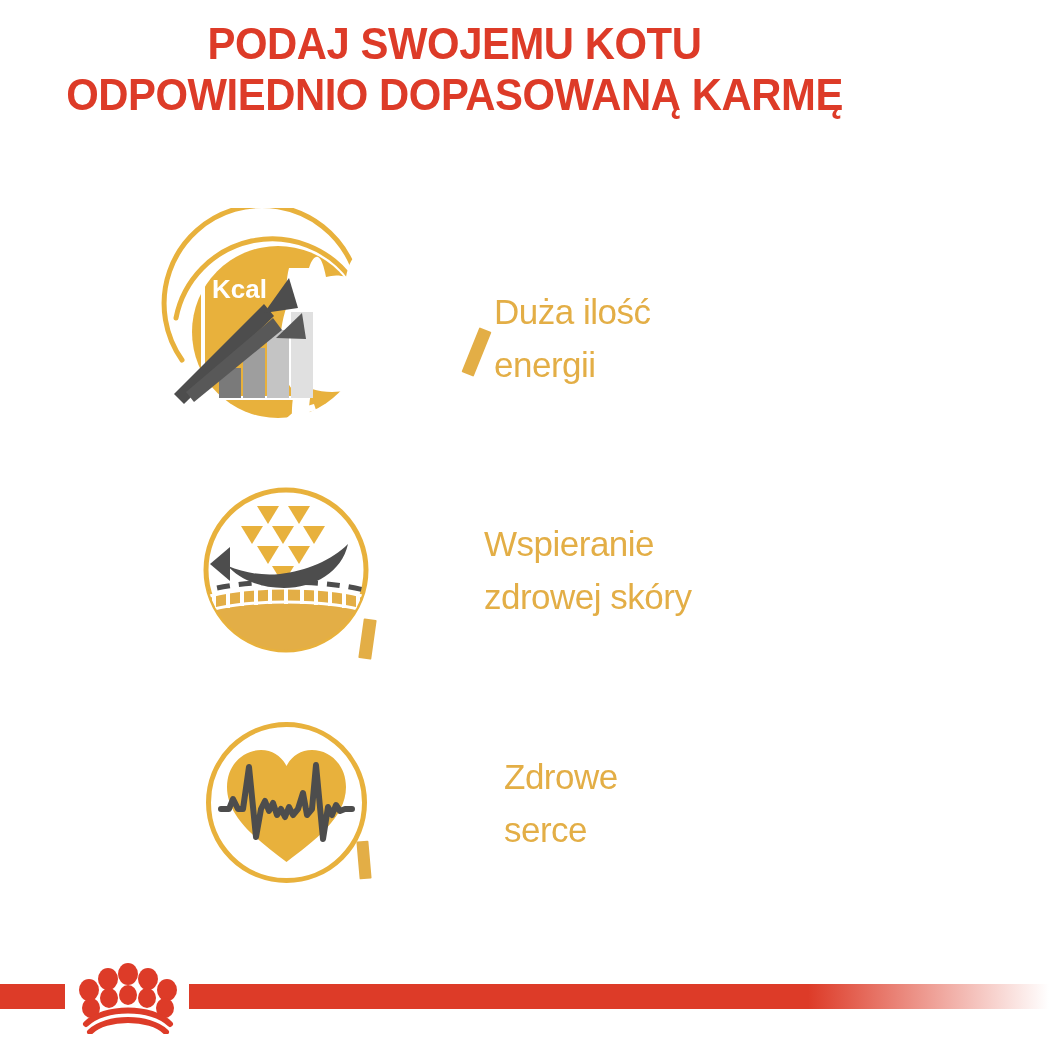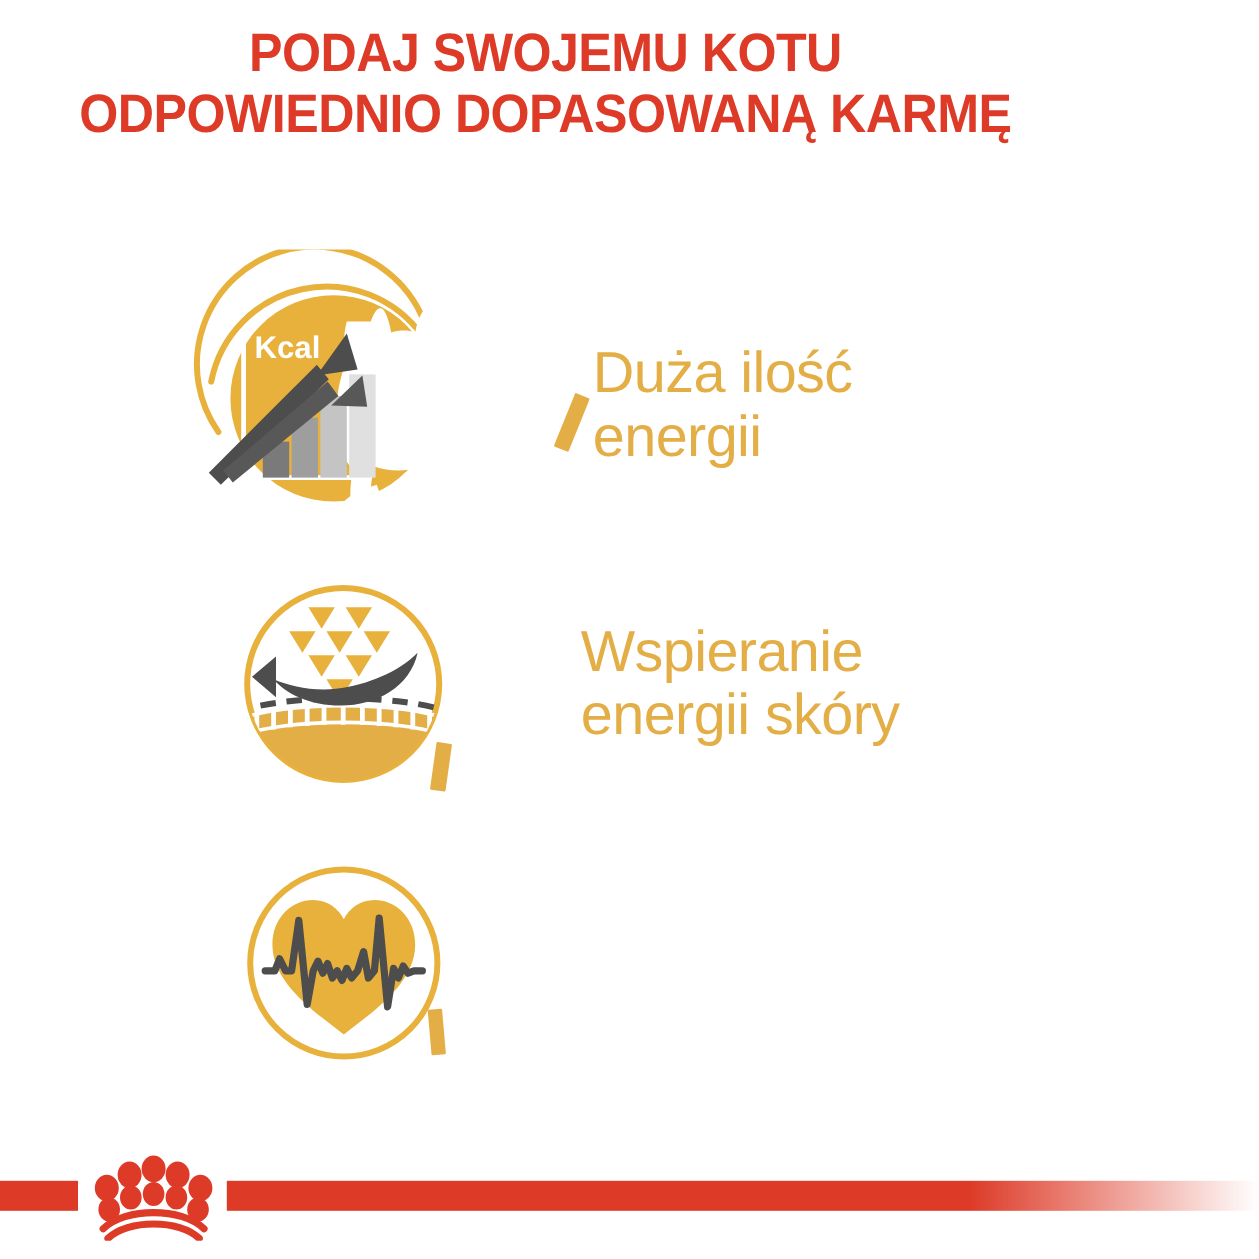--- a/index.html
+++ b/index.html
@@ -60,21 +60,21 @@
     display: flex;
     justify-content: center;
     flex: 0 0 auto;
     padding-left: 36px;
   }
   .icon-slot.small { width: 500px; }
 
   .feature-text {
     color: #E3AE46;
     font-family: "Liberation Sans", sans-serif;
-    font-size: 48px;
+    font-size: 35px;
     font-weight: 500;
     line-height: 53px;
     letter-spacing: -0.5px;
     white-space: pre-line;
     flex: 1 1 auto;
   }
   .feature-text.t0 { margin-left: -22px; }
   .feature-text.t1 { margin-left: -52px; }
   .feature-text.t2 { margin-left: -32px; }
 
@@ -237,21 +237,21 @@
           <polygon points="92,66 114,66 103,84"></polygon>
           <polygon points="76,86 98,86 87,104"></polygon>
         </g>
 
         <path d="M152 64 C146 92 118 108 88 108 C62 108 42 98 32 86
                  C46 92 64 96 84 94 C110 91 136 80 152 64 Z" fill="#4D4D4D"></path>
         <path d="M34 67 L34 101 L14 84 Z" fill="#4D4D4D"></path>
       </svg>
     </div>
     <div class="feature-text t1">Wspieranie
-energii skóry</div>
+zdrowej skóry</div>
   </div>
 
   <div class="feature-row r2">
     <div class="icon-slot small">
       <svg width="175" height="175" viewBox="0 0 175 175">
         <circle cx="87.5" cy="87.5" r="78" fill="#ffffff" stroke="#E8B13C" stroke-width="5"></circle>
 
         <path d="M87.5 147
                  C 60 126 28 103 28 72
                  C 28 50 44 35 62 35
@@ -260,20 +260,22 @@
                  C 131 35 147 50 147 72
                  C 147 103 115 126 87.5 147 Z" fill="#E8B13C"></path>
 
         <path d="M22 94 L30 94 L34 84 L39 94 L44 94 L50 52 L57 122
                  L62 94 L66 86 L70 96 L74 88 L78 100 L82 94
                  L86 102 L90 92 L94 100 L99 94 L104 78 L108 100
                  L113 94 L117 50 L124 124 L129 92 L133 100
                  L137 90 L141 96 L146 94 L153 94" fill="none" stroke="#4D4D4D" stroke-width="6" stroke-linecap="round" stroke-linejoin="round"></path>
       </svg>
     </div>
+    <div class="feature-text t2">Zdrowe
+serce</div>
   </div>
 
   <div class="dash d0"></div>
   <div class="dash d1"></div>
   <div class="dash d2"></div>
 
 </div>
 
 <div class="brand-band">
   <div class="band-left"></div>

